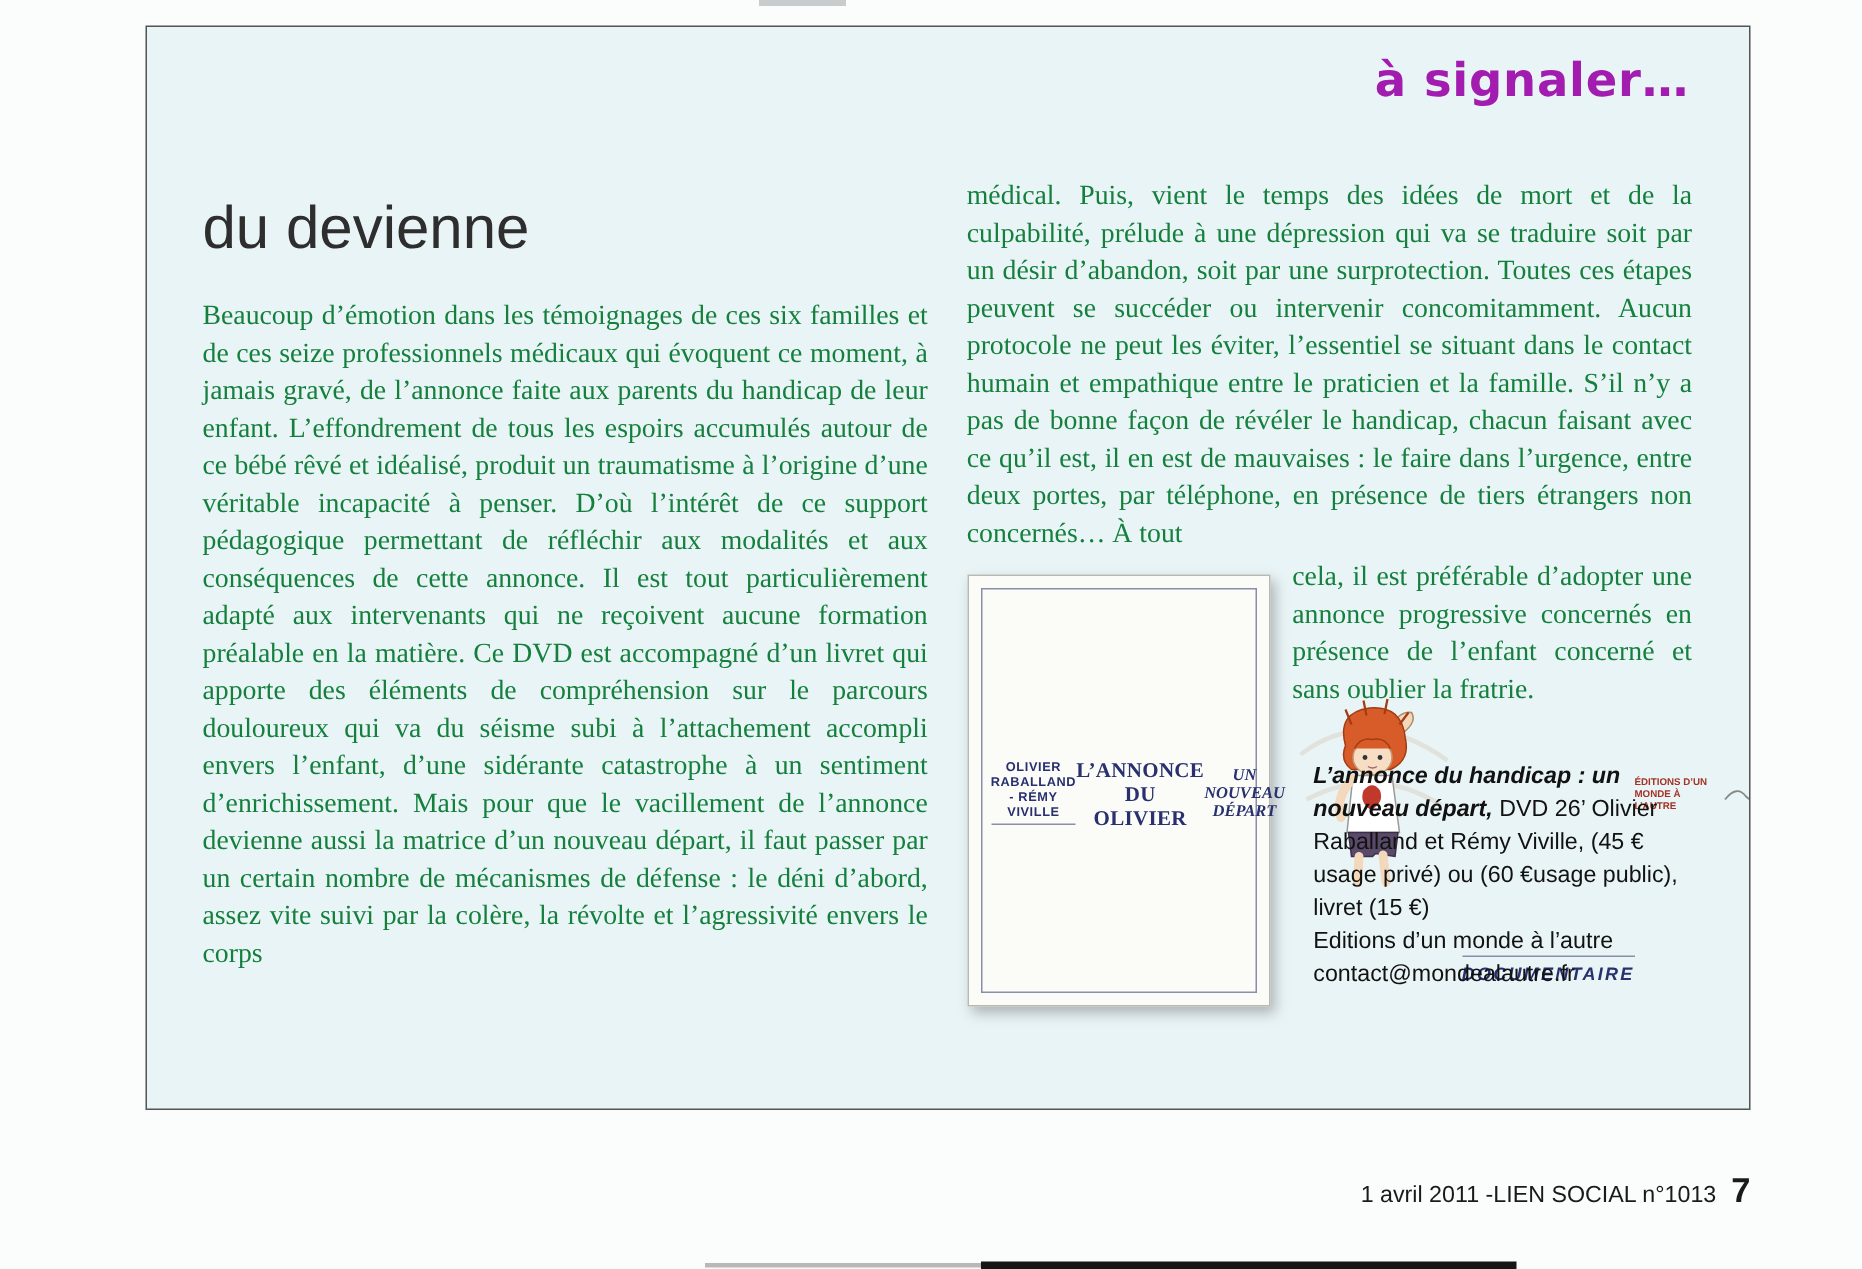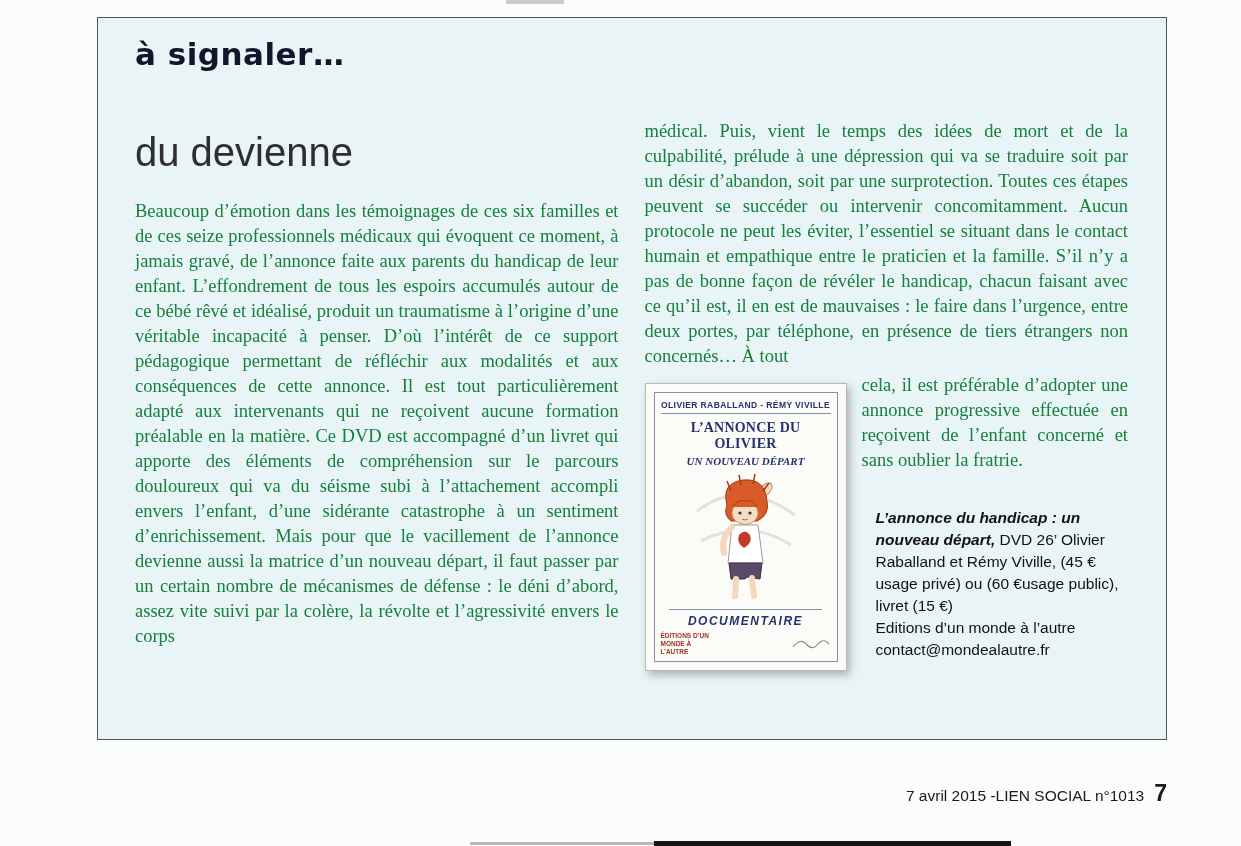--- a/index.html
+++ b/index.html
@@ -17,25 +17,26 @@
     left: 97px;
     top: 17px;
     width: 1070px;
     height: 723px;
     background: #e9f4f6;
     border: 1px solid #555;
     padding: 16px 38px 0 37px;
     overflow: hidden;
   }
   .section-label {
+    text-align: right;
     font-family: "DejaVu Sans", sans-serif;
     font-weight: 700;
     font-size: 31px;
     letter-spacing: 0.5px;
-    color: #0f172a;
+    color: #a21caf;
     margin: 2px 2px 6px 0;
     line-height: 1.2;
   }
   .columns { display: flex; gap: 26px; }
   .col { flex: 1 1 0; min-width: 0; }
   .title {
     font-family: "Liberation Sans", sans-serif;
     font-weight: 500;
     font-size: 40px;
     line-height: 1.15;
@@ -62,21 +63,21 @@
     background: #fbfbf8;
     border: 1px solid #b9b9b2;
     box-shadow: 3px 4px 8px rgba(60,60,60,0.35);
     padding: 8px;
   }
   .cover-inner {
     height: 100%;
     border: 1px solid #8a8da8;
     padding: 7px 6px 5px 6px;
     display: flex;
-    flex-direction: column;
+    flex-direction: row;
     align-items: center;
     text-align: center;
     color: #28306e;
   }
   .cover-authors {
     font-family: "Liberation Sans", sans-serif;
     font-weight: 700;
     font-size: 8.5px;
     letter-spacing: 0.4px;
     border-bottom: 1px solid #8a8da8;
@@ -217,32 +218,32 @@
               <div class="cover-bottom">
                 <div class="cover-publisher">ÉDITIONS D’UN MONDE À L’AUTRE</div>
                 <svg width="40" height="18" viewBox="0 0 40 18">
                   <path d="M2,12 Q10,2 16,10 Q22,16 28,8 Q33,3 38,9" stroke="#8a8a84" stroke-width="1.2" fill="none"></path>
                 </svg>
               </div>
             </div>
           </div>
 
           <div class="right-sub">
-            <p class="body wrap-text">cela, il est préférable d’adopter une annonce progressive effectuée en reçoivent de l’enfant concerné et sans oublier la fratrie.</p>
+            <p class="body wrap-text">cela, il est préférable d’adopter une annonce progressive concernés en présence de l’enfant concerné et sans oublier la fratrie.</p>
             <div class="caption"><span class="cap-title">L’annonce du handicap : un nouveau départ, </span><span>DVD 26’ Olivier Raballand et Rémy Viville, (45 € usage privé) ou (60 €usage public), livret (15 €)</span><br><span>Editions d’un monde à l’autre</span><br><span>contact@mondealautre.fr</span></div>
           </div>
 
         </div>
       </div>
 
     </div>
   </div>
 
   <div class="footer">
-    <span>7 avril 2015 - </span>
+    <span>1 avril 2011 - </span>
     <span class="mag">LIEN SOCIAL n°1013</span>
     <span class="page-num">7</span>
   </div>
 
   <div class="scan-bar-dark"></div>
   <div class="scan-bar-light"></div>
   <div class="scan-mark-top"></div>
 
 </div>
 

